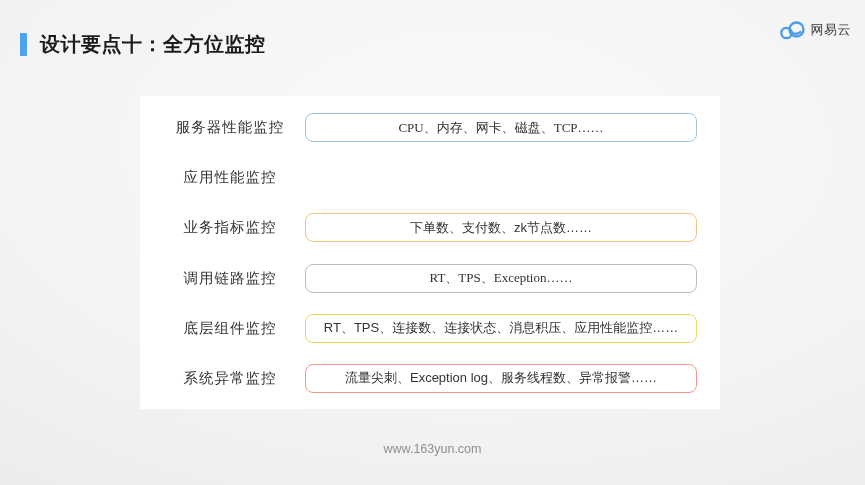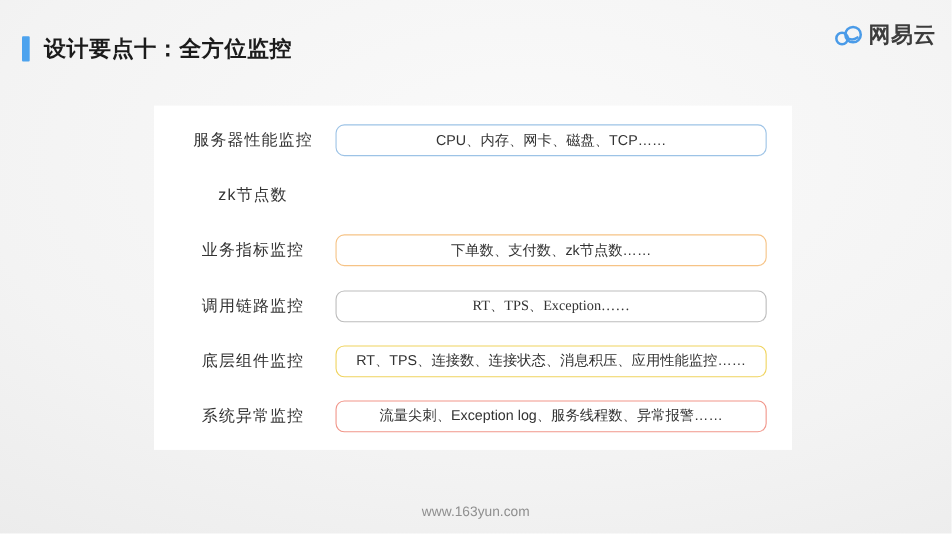--- a/index.html
+++ b/index.html
@@ -40,24 +40,23 @@
   
   .logo {
     position: absolute;
     top: 18px;
     right: 14px;
     display: flex;
     align-items: center;
   }
   .logo-icon { display: block; margin-right: 3px; }
   .logo-text {
-    font-size: 20px;
+    font-size: 13px;
     color: #3c3c3c;
     letter-spacing: 0.5px;
-    font-weight: bold;
   }
 
   
   .panel {
     position: absolute;
     left: 140px;
     top: 96px;
     width: 580px;
     height: 313px;
     background: #ffffff;
@@ -90,21 +89,21 @@
   }
   .mon-box-text {
     font-size: 13px;
     color: #333333;
     white-space: nowrap;
   }
 
   
   .footer {
     position: absolute;
-    bottom: 13px;
+    bottom: 29px;
     left: 0;
     width: 100%;
     text-align: center;
     font-size: 12.5px;
     color: #8f8f8f;
   }
 </style>
 </head>
 <body>
 
@@ -123,27 +122,27 @@
         <path d="M12.5 13.5 q4.5 4.5 10 0.5"></path>
       </g>
     </svg>
     <span class="logo-text">网易云</span>
   </div>
 
   <div class="panel">
 
     <div class="mon-row">
       <div class="mon-label">服务器性能监控</div>
-      <div class="mon-box" style="border-color: rgb(157, 195, 230);">
+      <div class="mon-box" style="border-color: rgb(157, 195, 230); font-family: Liberation Serif, serif;">
         <span class="mon-box-text">CPU、内存、网卡、磁盘、TCP……</span>
       </div>
     </div>
 
     <div class="mon-row">
-      <div class="mon-label">zk节点数</div>
+      <div class="mon-label">应用性能监控</div>
     </div>
 
     <div class="mon-row">
       <div class="mon-label">业务指标监控</div>
       <div class="mon-box" style="border-color: rgb(246, 195, 134);">
         <span class="mon-box-text">下单数、支付数、zk节点数……</span>
       </div>
     </div>
 
     <div class="mon-row">

